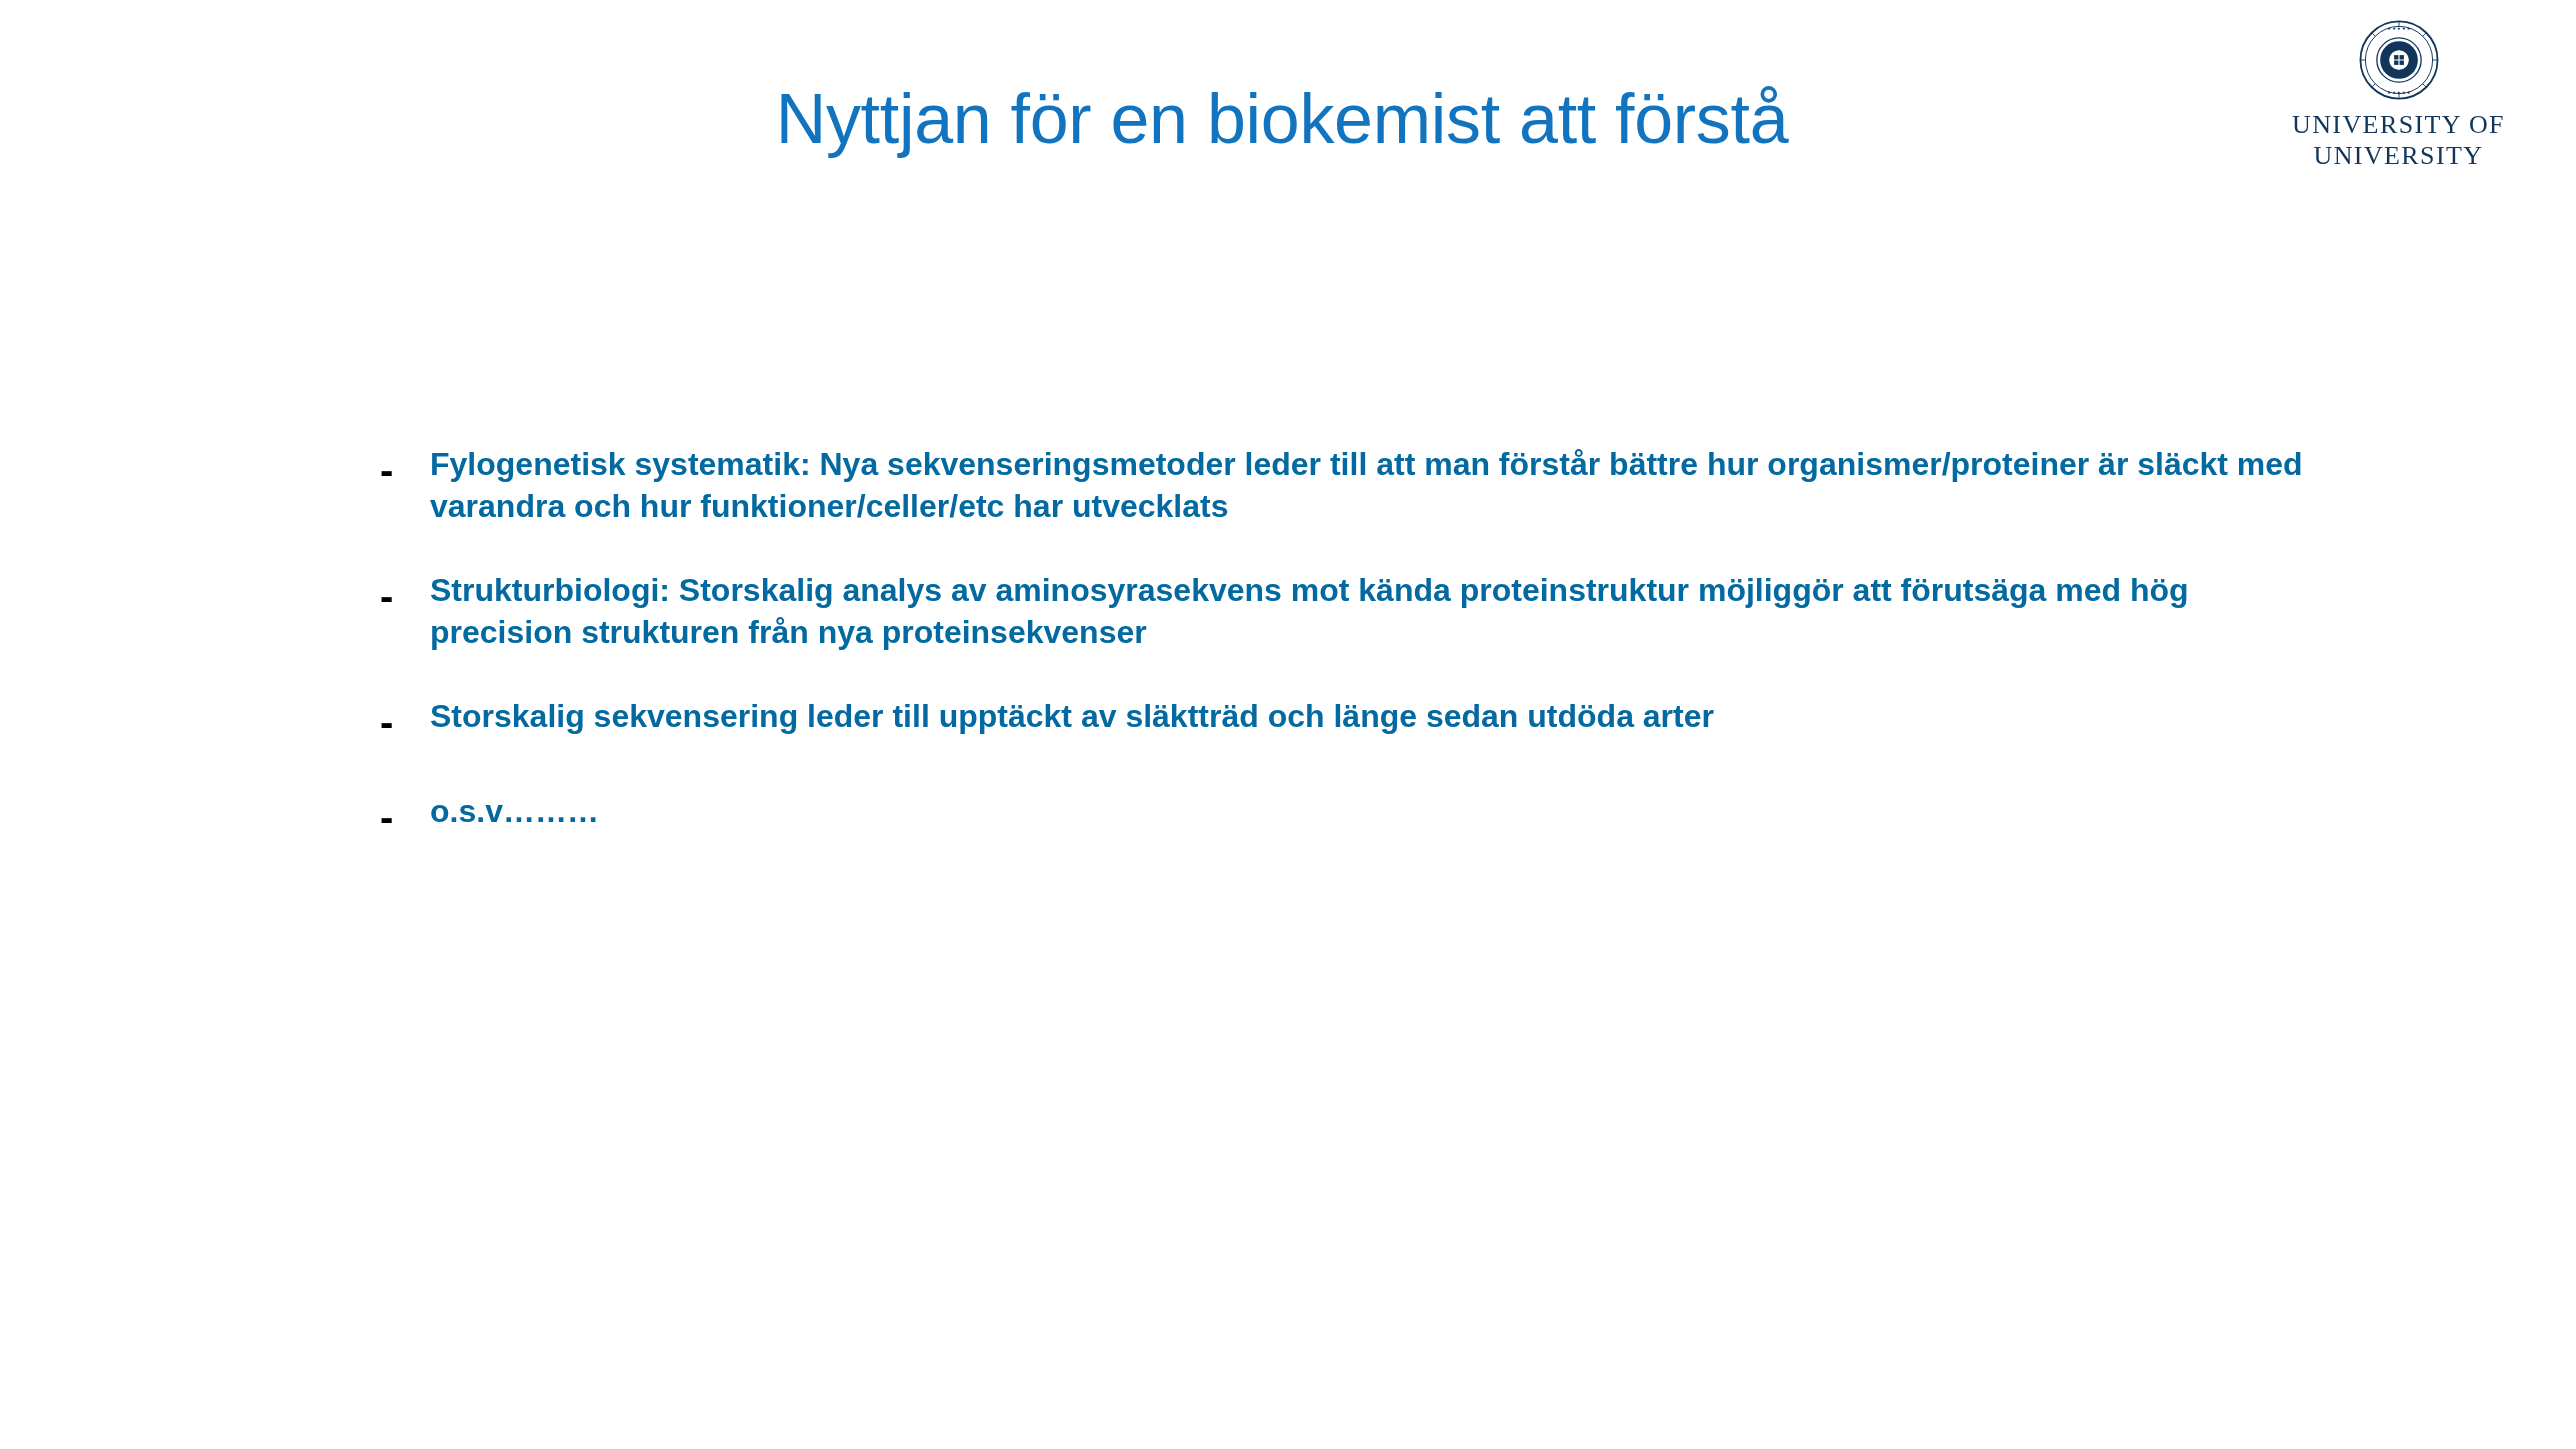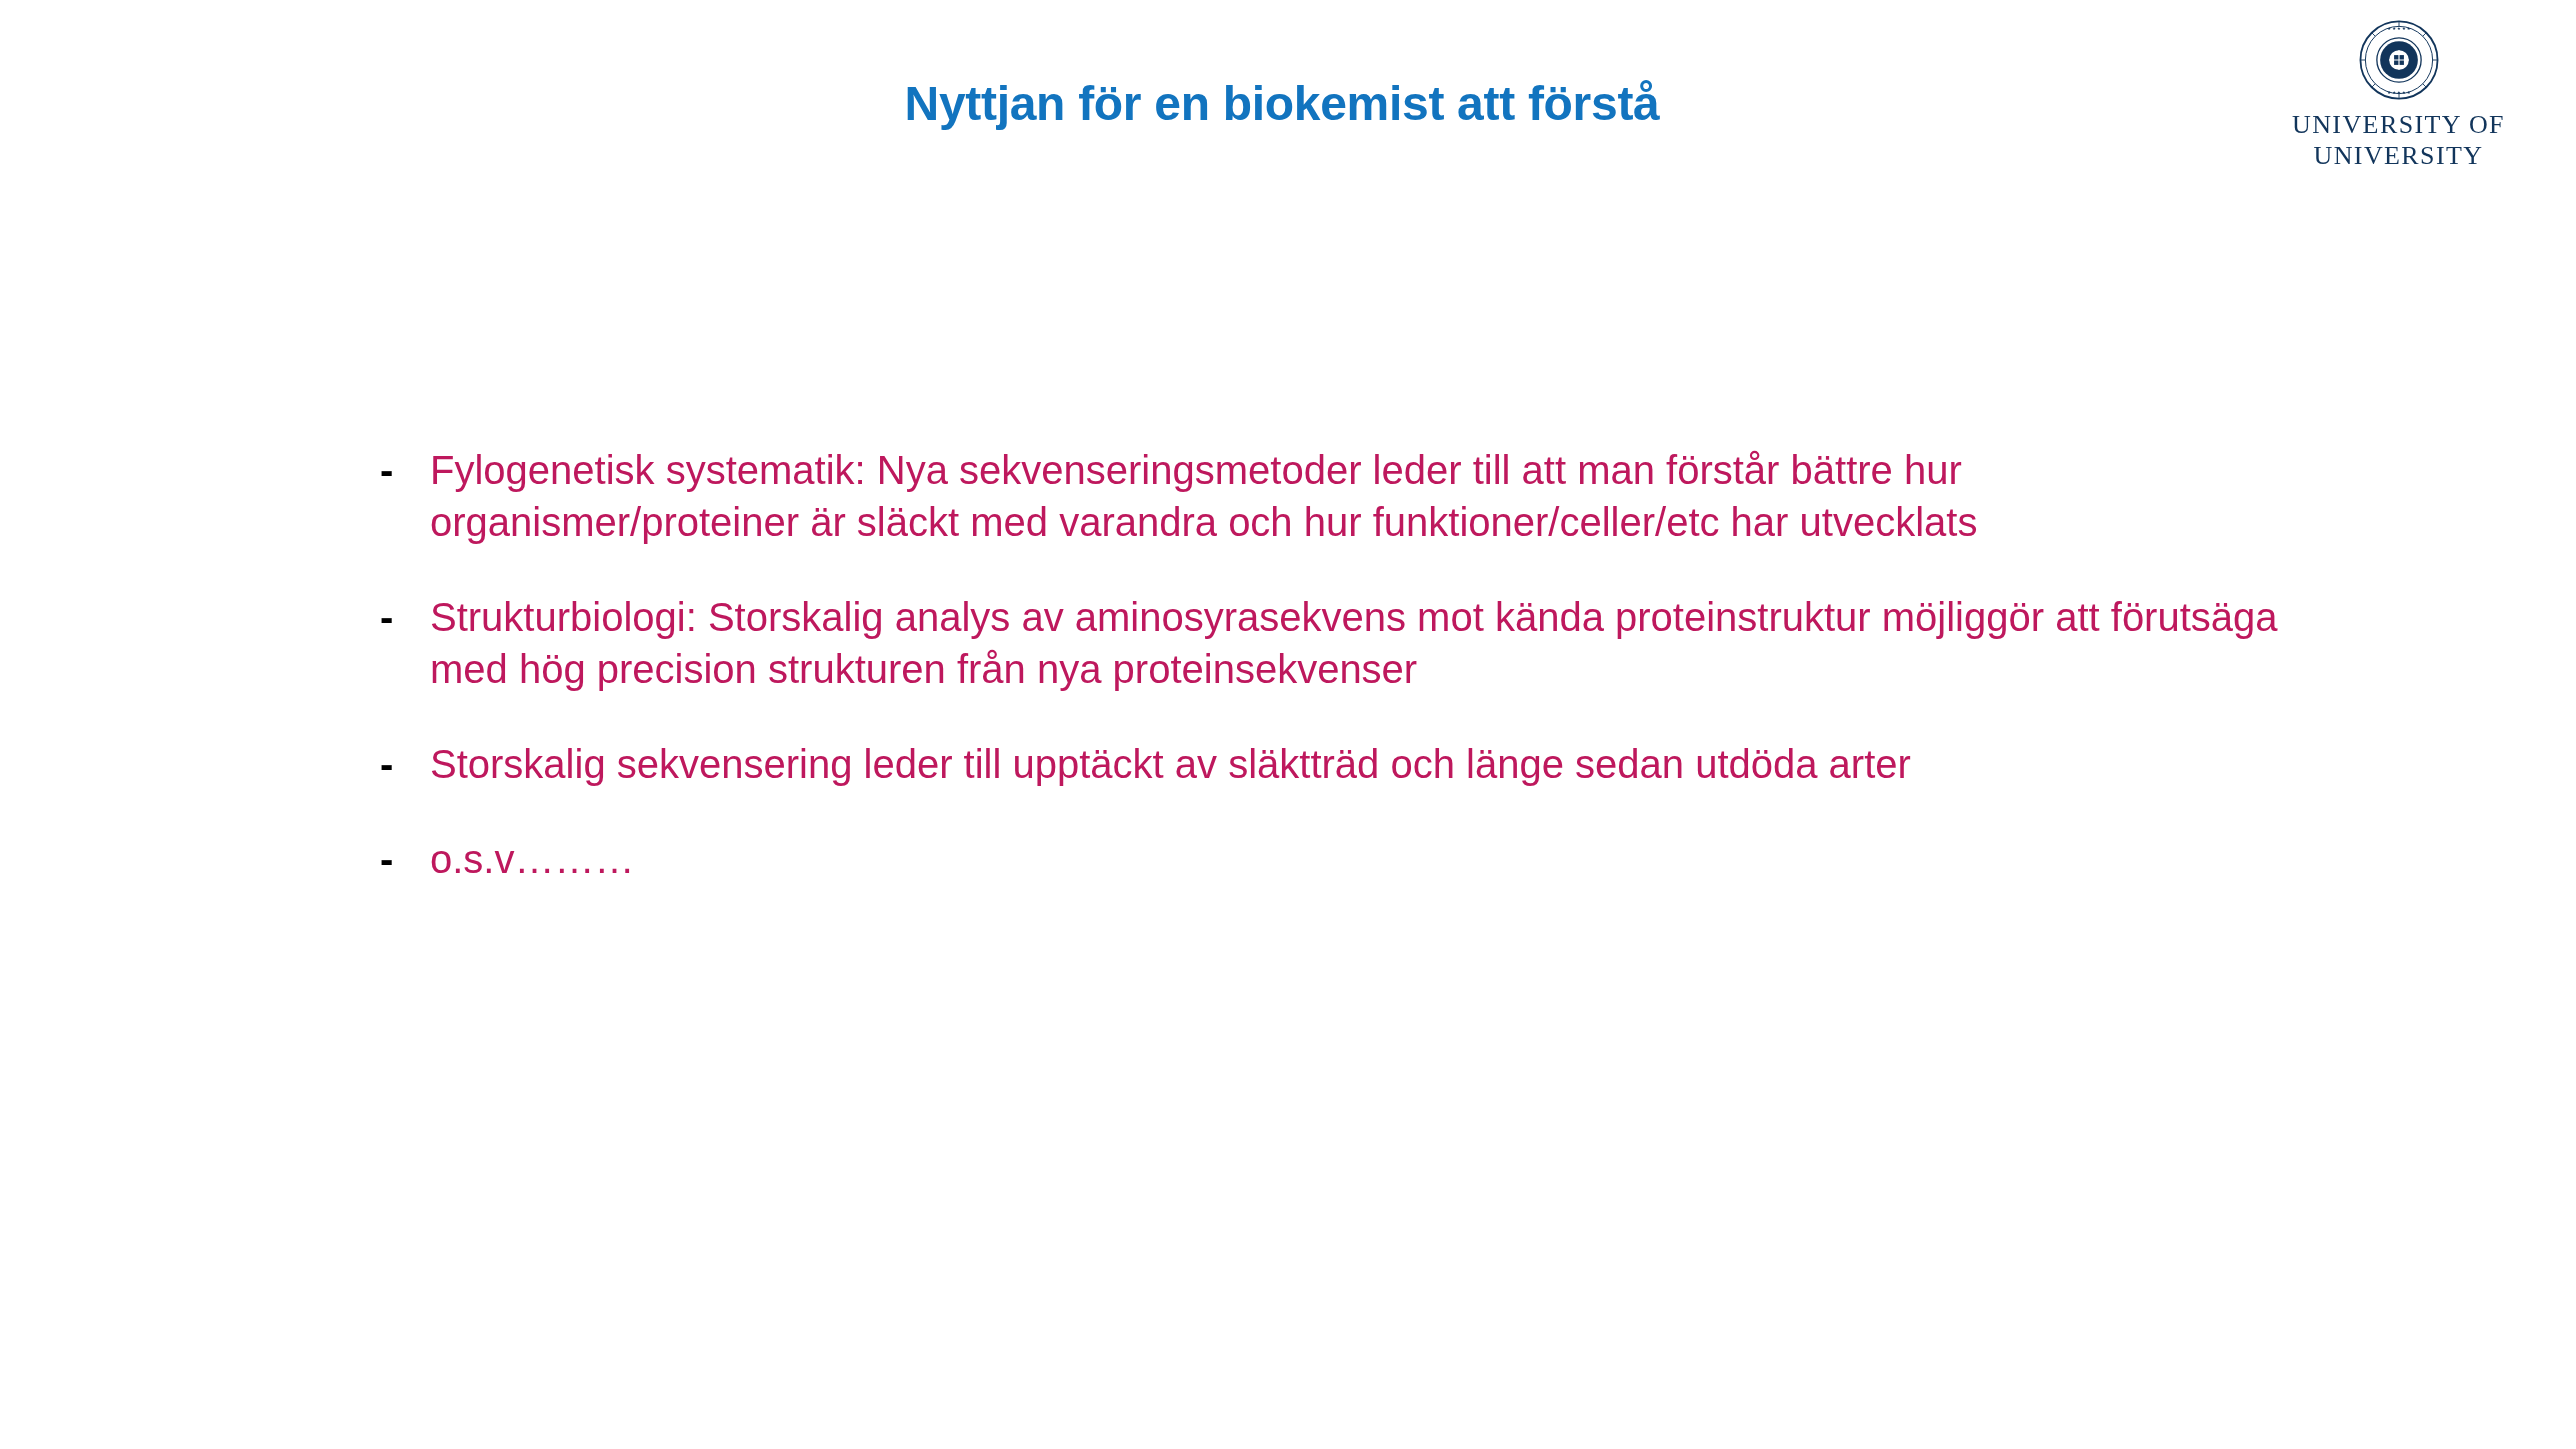--- a/index.html
+++ b/index.html
@@ -48,22 +48,22 @@
   }
 
   
   .title {
     position: absolute;
     top: 71px;
     left: 245px;
     width: 2074px;
     text-align: center;
     color: #1274bf;
-    font-size: 48px;
-    font-weight: bold;
+    font-size: 70px;
+    font-weight: normal;
     line-height: 1.38;
     letter-spacing: -0.3px;
   }
 
   
   .body-list {
     position: absolute;
     top: 444px;
     left: 380px;
     width: 1951px;
@@ -83,24 +83,24 @@
   .bullet-dash {
     flex: 0 0 auto;
     width: 50px;
     font-size: 40px;
     font-weight: bold;
     line-height: 1.30;
     color: #000000;
   }
   .bullet-text {
     flex: 1 1 auto;
-    font-size: 40px;
-    font-weight: normal;
+    font-size: 32px;
+    font-weight: bold;
     line-height: 1.30;
-    color: #be185d;
+    color: #0369a1;
     white-space: pre-wrap;
   }
 </style>
 </head>
 <body>
 
 <div class="slide">
 
   <div class="logo-block">
     <svg class="logo-seal" viewBox="0 0 100 100" aria-hidden="true">

